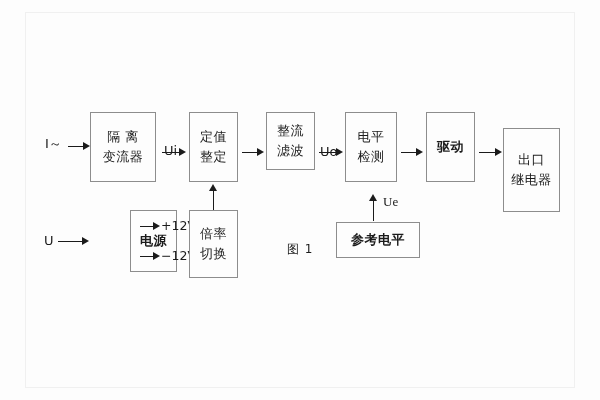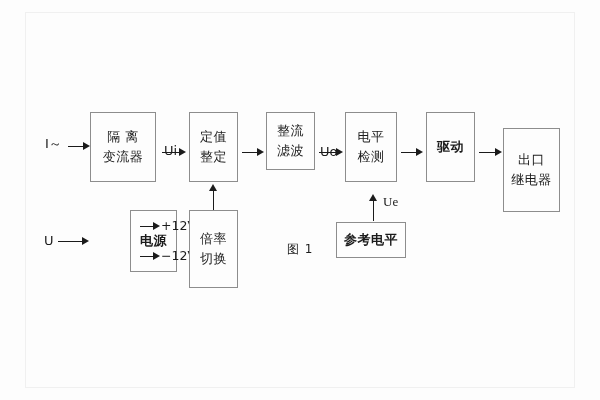--- a/index.html
+++ b/index.html
@@ -154,29 +154,29 @@
   </div>
 
   <div class="hline" style="left:140px; top:226px; width:14px;"></div>
   <div class="arrow-r" style="left:153px; top:221.5px;"></div>
   <div class="lbl small" style="left:161px; top:220px;">+12V</div>
 
   <div class="hline" style="left:140px; top:256px; width:14px;"></div>
   <div class="arrow-r" style="left:153px; top:251.5px;"></div>
   <div class="lbl small" style="left:161px; top:250px;">−12V</div>
 
-  <div class="block" style="left:189px; top:210px; width:49px; height:78px;">
+  <div class="block" style="left:189px; top:210px; width:49px; height:68px;">
     <span class="ln">倍率</span>
     <span class="ln">切换</span>
   </div>
 
   <div class="vline" style="left:213px; top:190px; height:20px;"></div>
   <div class="arrow-u" style="left:209px; top:184px;"></div>
 
-  <div class="block one-line" style="left:336px; top:222px; width:70px; height:36px;">
+  <div class="block one-line" style="left:336px; top:222px; width:84px; height:36px;">
     <span class="ln">参考电平</span>
   </div>
 
   <div class="vline" style="left:373px; top:200px; height:21px;"></div>
   <div class="arrow-u" style="left:369px; top:194px;"></div>
   <div class="lbl" style="left:383px; top:195px;font-family:Liberation Serif, serif;">Ue</div>
 
   <div class="lbl fig" style="left:287px; top:243px;">图 1</div>
 
 </div>

